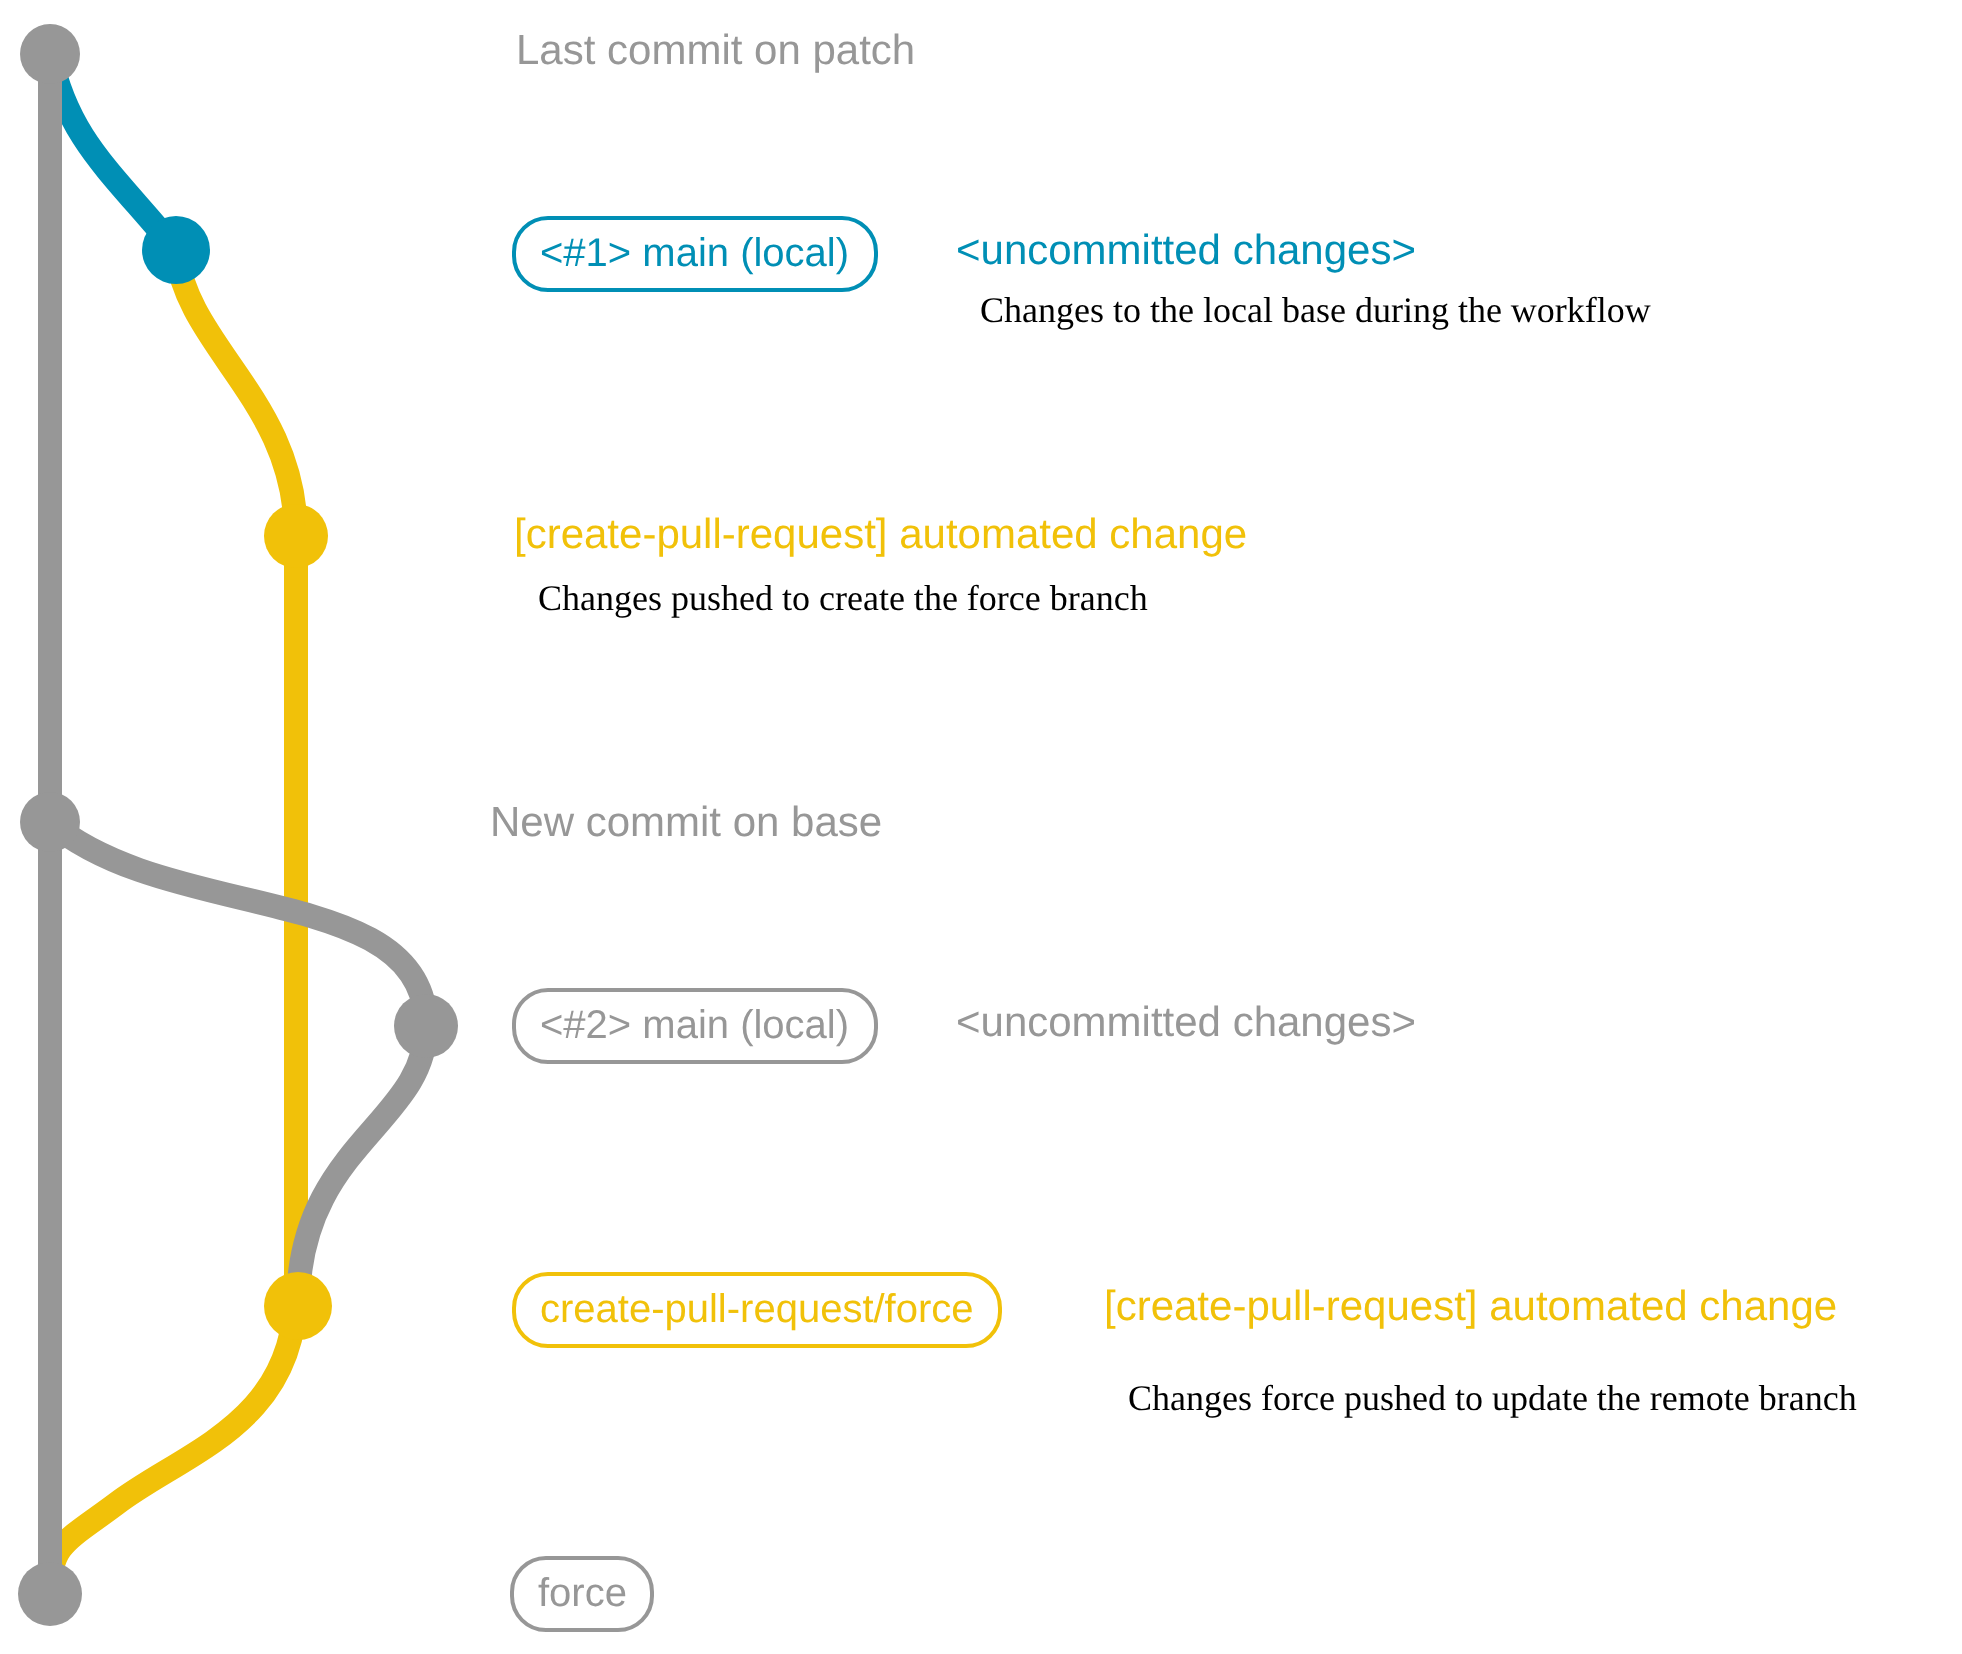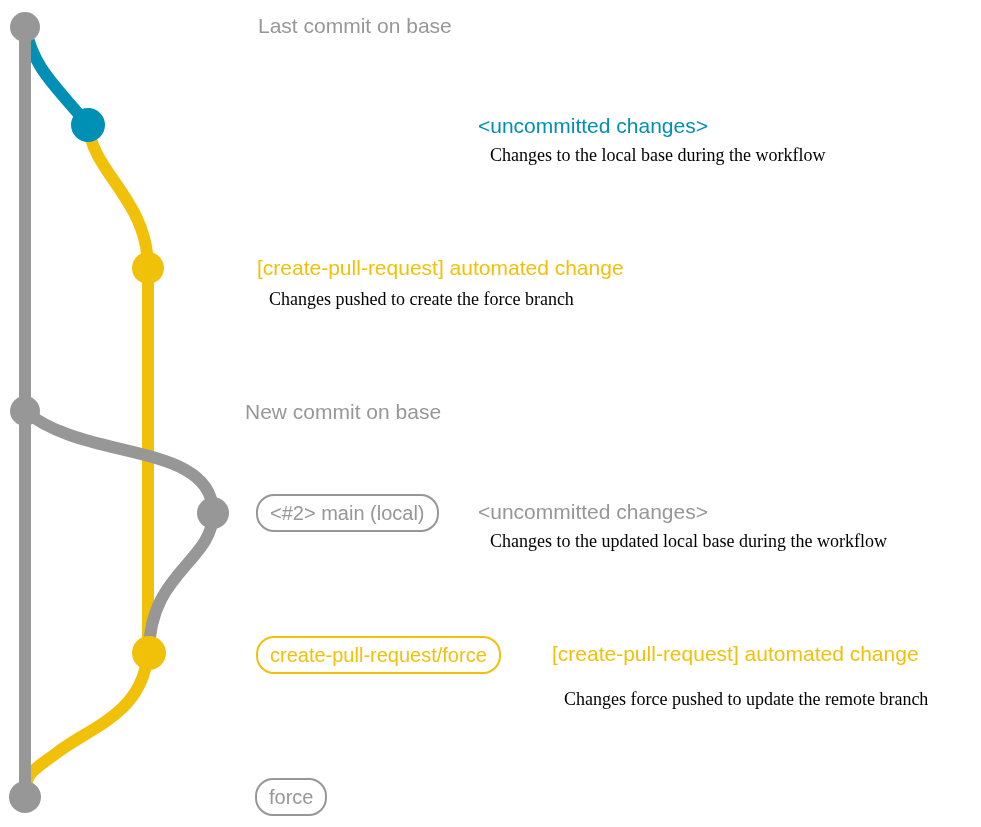--- a/index.html
+++ b/index.html
@@ -62,33 +62,33 @@
 
     <circle class="fill-gray" cx="25" cy="27" r="15"></circle>
     <circle class="fill-blue" cx="88" cy="125" r="17"></circle>
     <circle class="fill-yellow" cx="148" cy="268" r="16"></circle>
     <circle class="fill-gray" cx="25" cy="411" r="15"></circle>
     <circle class="fill-gray" cx="213" cy="513" r="16"></circle>
     <circle class="fill-yellow" cx="149" cy="653" r="17"></circle>
     <circle class="fill-gray" cx="25" cy="797" r="16"></circle>
   </svg>
 
-  <div class="txt sans c-gray" style="left:258px;top:13px">Last commit on base</div>
+  <div class="txt sans c-gray" style="left:258px;top:13px">Last commit on patch</div>
 
+  <div class="tag b-blue" style="left:256px;top:108px">&lt;#1&gt; main (local)</div>
   <div class="txt sans c-blue" style="left:478px;top:113px">&lt;uncommitted changes&gt;</div>
   <div class="txt serif" style="left:490px;top:144px">Changes to the local base during the workflow</div>
 
   <div class="txt sans c-yellow" style="left:257px;top:255px">[create-pull-request] automated change</div>
   <div class="txt serif" style="left:269px;top:288px">Changes pushed to create the force branch</div>
 
   <div class="txt sans c-gray" style="left:245px;top:399px">New commit on base</div>
 
   <div class="tag b-gray" style="left:256px;top:494px">&lt;#2&gt; main (local)</div>
   <div class="txt sans c-gray" style="left:478px;top:499px">&lt;uncommitted changes&gt;</div>
-  <div class="txt serif" style="left:490px;top:530px">Changes to the updated local base during the workflow</div>
 
   <div class="tag b-yellow" style="left:256px;top:636px">create-pull-request/force</div>
   <div class="txt sans c-yellow" style="left:552px;top:641px">[create-pull-request] automated change</div>
   <div class="txt serif" style="left:564px;top:688px">Changes force pushed to update the remote branch</div>
 
   <div class="tag b-gray" style="left:255px;top:778px">force</div>
 
 </div>
 
 </body></html>

